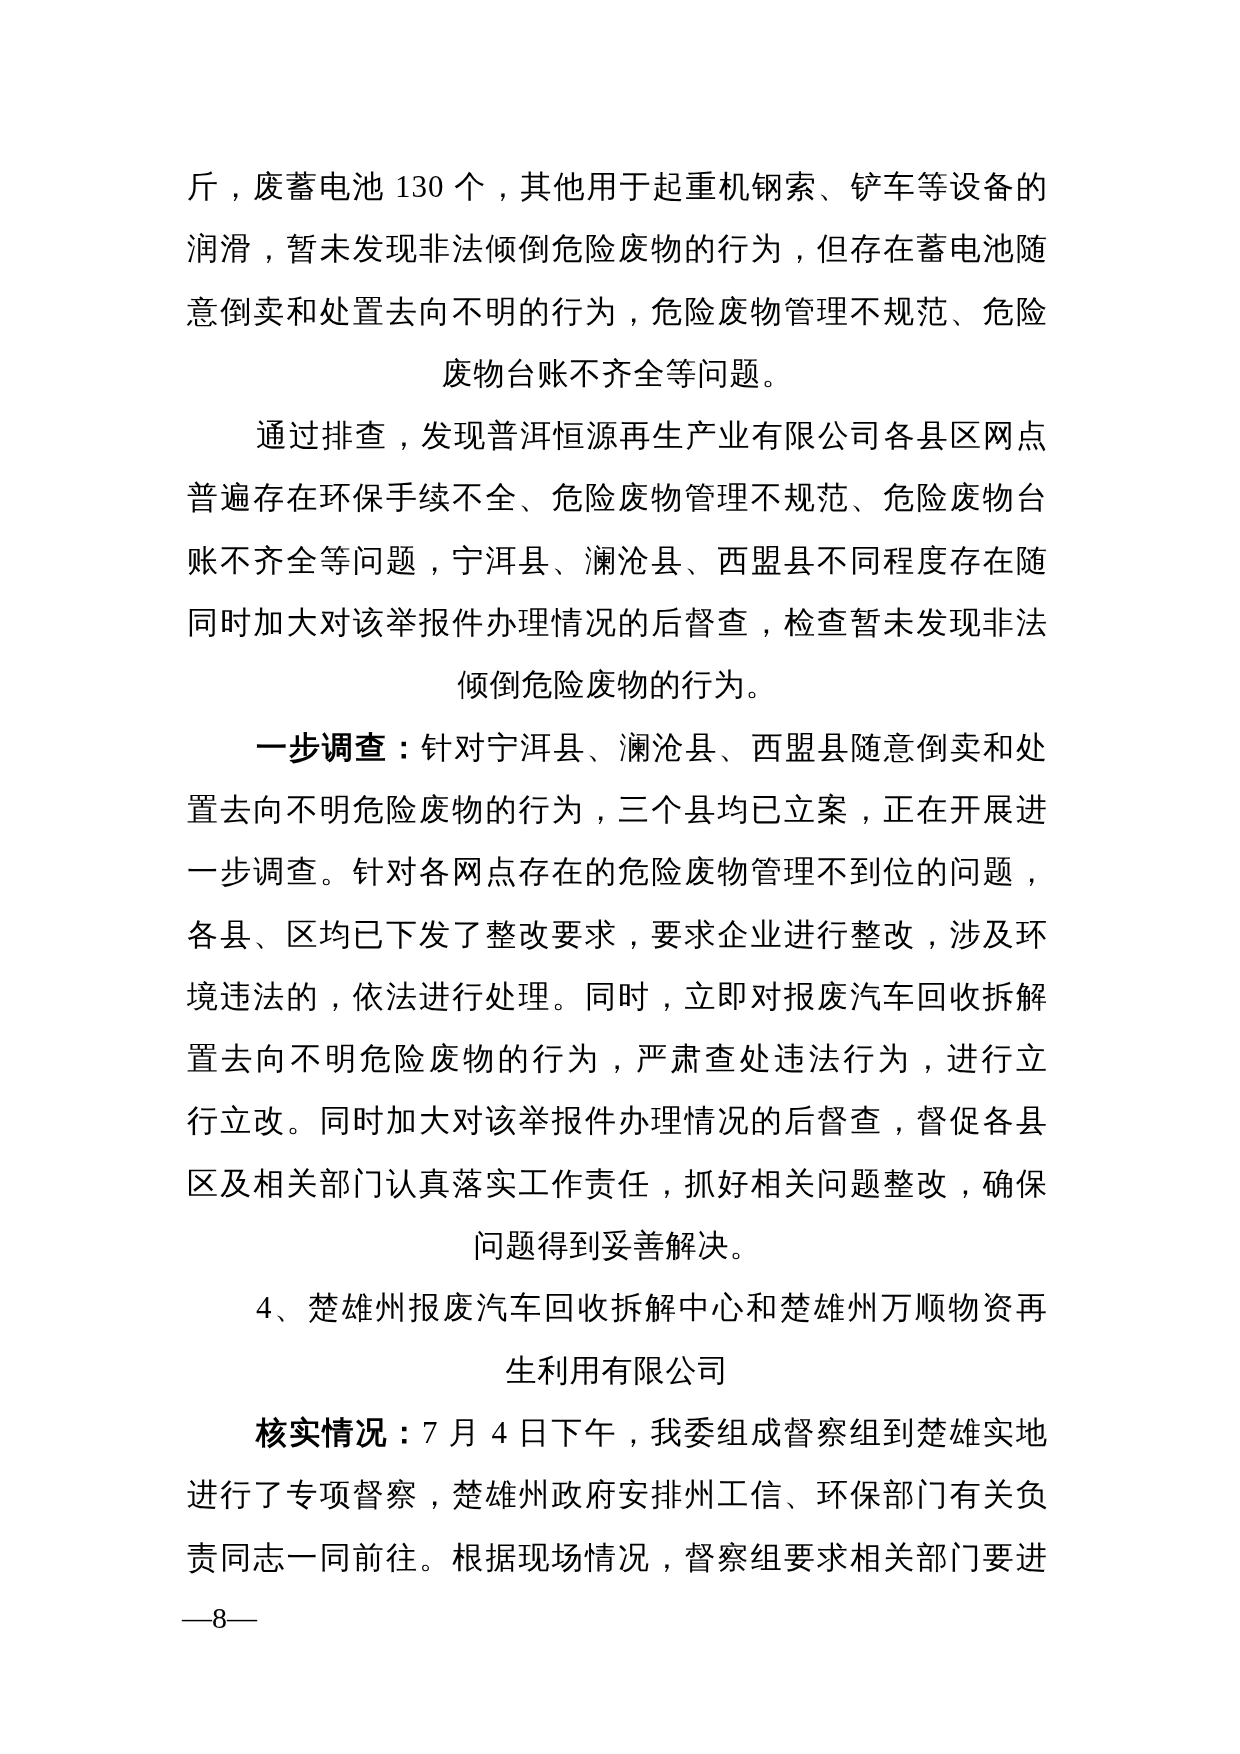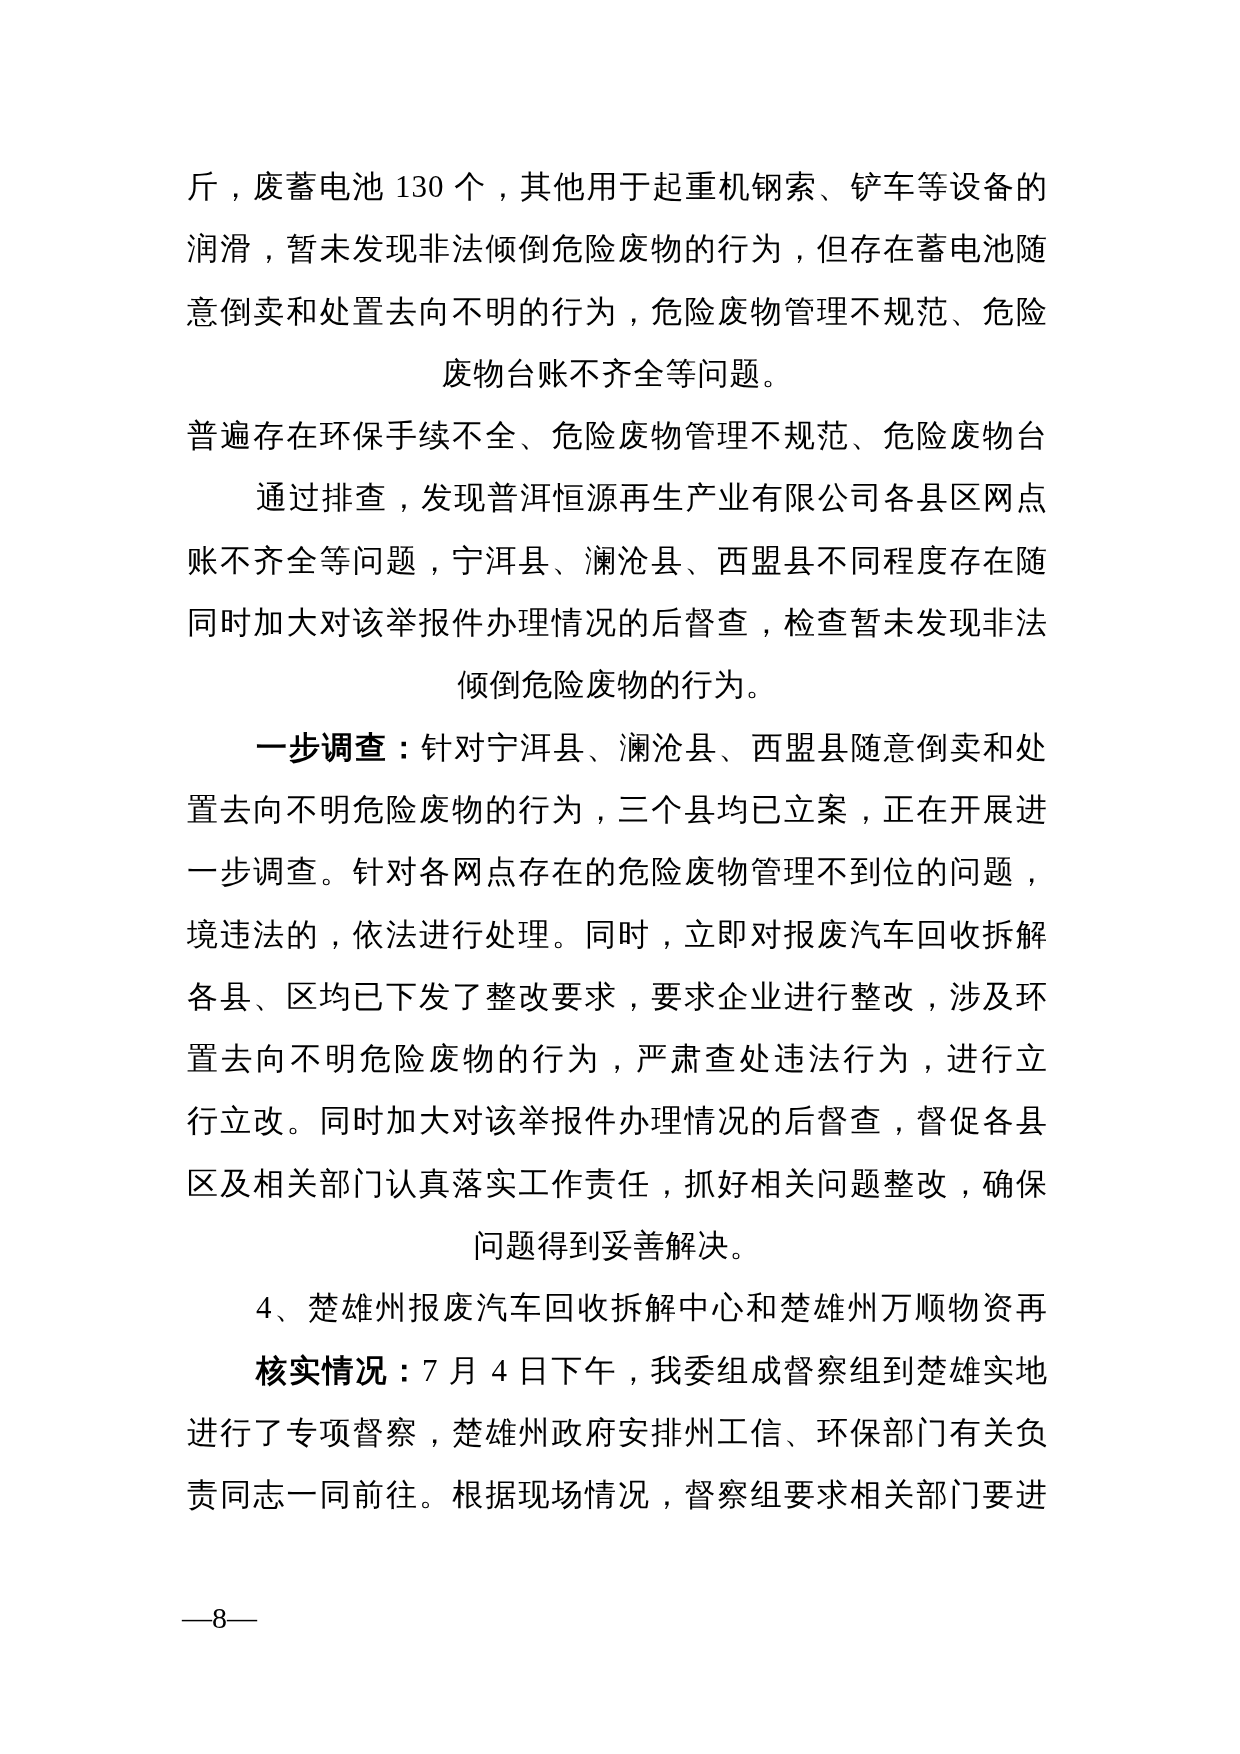--- a/index.html
+++ b/index.html
@@ -53,33 +53,34 @@
 </style>
 </head>
 <body>
 
 <div class="page">
   <div class="doc-body">
       <div class="line justify"><span class="seg">斤，废蓄电池 130 个，其他用于起重机钢索、铲车等设备的</span></div>
       <div class="line justify"><span class="seg">润滑，暂未发现非法倾倒危险废物的行为，但存在蓄电池随</span></div>
       <div class="line justify"><span class="seg">意倒卖和处置去向不明的行为，危险废物管理不规范、危险</span></div>
       <div class="line"><span class="seg">废物台账不齐全等问题。</span></div>
+      <div class="line justify indent"><span class="seg">通过排查，发现普洱恒源再生产业有限公司各县区网点</span></div>
       <div class="line justify"><span class="seg">普遍存在环保手续不全、危险废物管理不规范、危险废物台</span></div>
-      <div class="line justify indent"><span class="seg">通过排查，发现普洱恒源再生产业有限公司各县区网点</span></div>
       <div class="line justify"><span class="seg">账不齐全等问题，宁洱县、澜沧县、西盟县不同程度存在随</span></div>
       <div class="line justify"><span class="seg">同时加大对该举报件办理情况的后督查，检查暂未发现非法</span></div>
       <div class="line"><span class="seg">倾倒危险废物的行为。</span></div>
       <div class="line justify indent"><span class="seg bold">一步调查：</span><span class="seg">针对宁洱县、澜沧县、西盟县随意倒卖和处</span></div>
       <div class="line justify"><span class="seg">置去向不明危险废物的行为，三个县均已立案，正在开展进</span></div>
       <div class="line justify"><span class="seg">一步调查。针对各网点存在的危险废物管理不到位的问题，</span></div>
+      <div class="line justify"><span class="seg">各县、区均已下发了整改要求，要求企业进行整改，涉及环</span></div>
       <div class="line justify"><span class="seg">境违法的，依法进行处理。同时，立即对报废汽车回收拆解</span></div>
-      <div class="line justify"><span class="seg">各县、区均已下发了整改要求，要求企业进行整改，涉及环</span></div>
       <div class="line justify"><span class="seg">置去向不明危险废物的行为，严肃查处违法行为，进行立</span></div>
       <div class="line justify"><span class="seg">行立改。同时加大对该举报件办理情况的后督查，督促各县</span></div>
       <div class="line justify"><span class="seg">区及相关部门认真落实工作责任，抓好相关问题整改，确保</span></div>
       <div class="line"><span class="seg">问题得到妥善解决。</span></div>
       <div class="line justify indent"><span class="seg">4、楚雄州报废汽车回收拆解中心和楚雄州万顺物资再</span></div>
+      <div class="line"><span class="seg">生利用有限公司</span></div>
       <div class="line justify indent"><span class="seg bold">核实情况：</span><span class="seg">7 月 4 日下午，我委组成督察组到楚雄实地</span></div>
       <div class="line justify"><span class="seg">进行了专项督察，楚雄州政府安排州工信、环保部门有关负</span></div>
       <div class="line justify"><span class="seg">责同志一同前往。根据现场情况，督察组要求相关部门要进</span></div>
     </div>
   <div class="page-footer">—8—</div>
 </div>
 
 </body></html>

